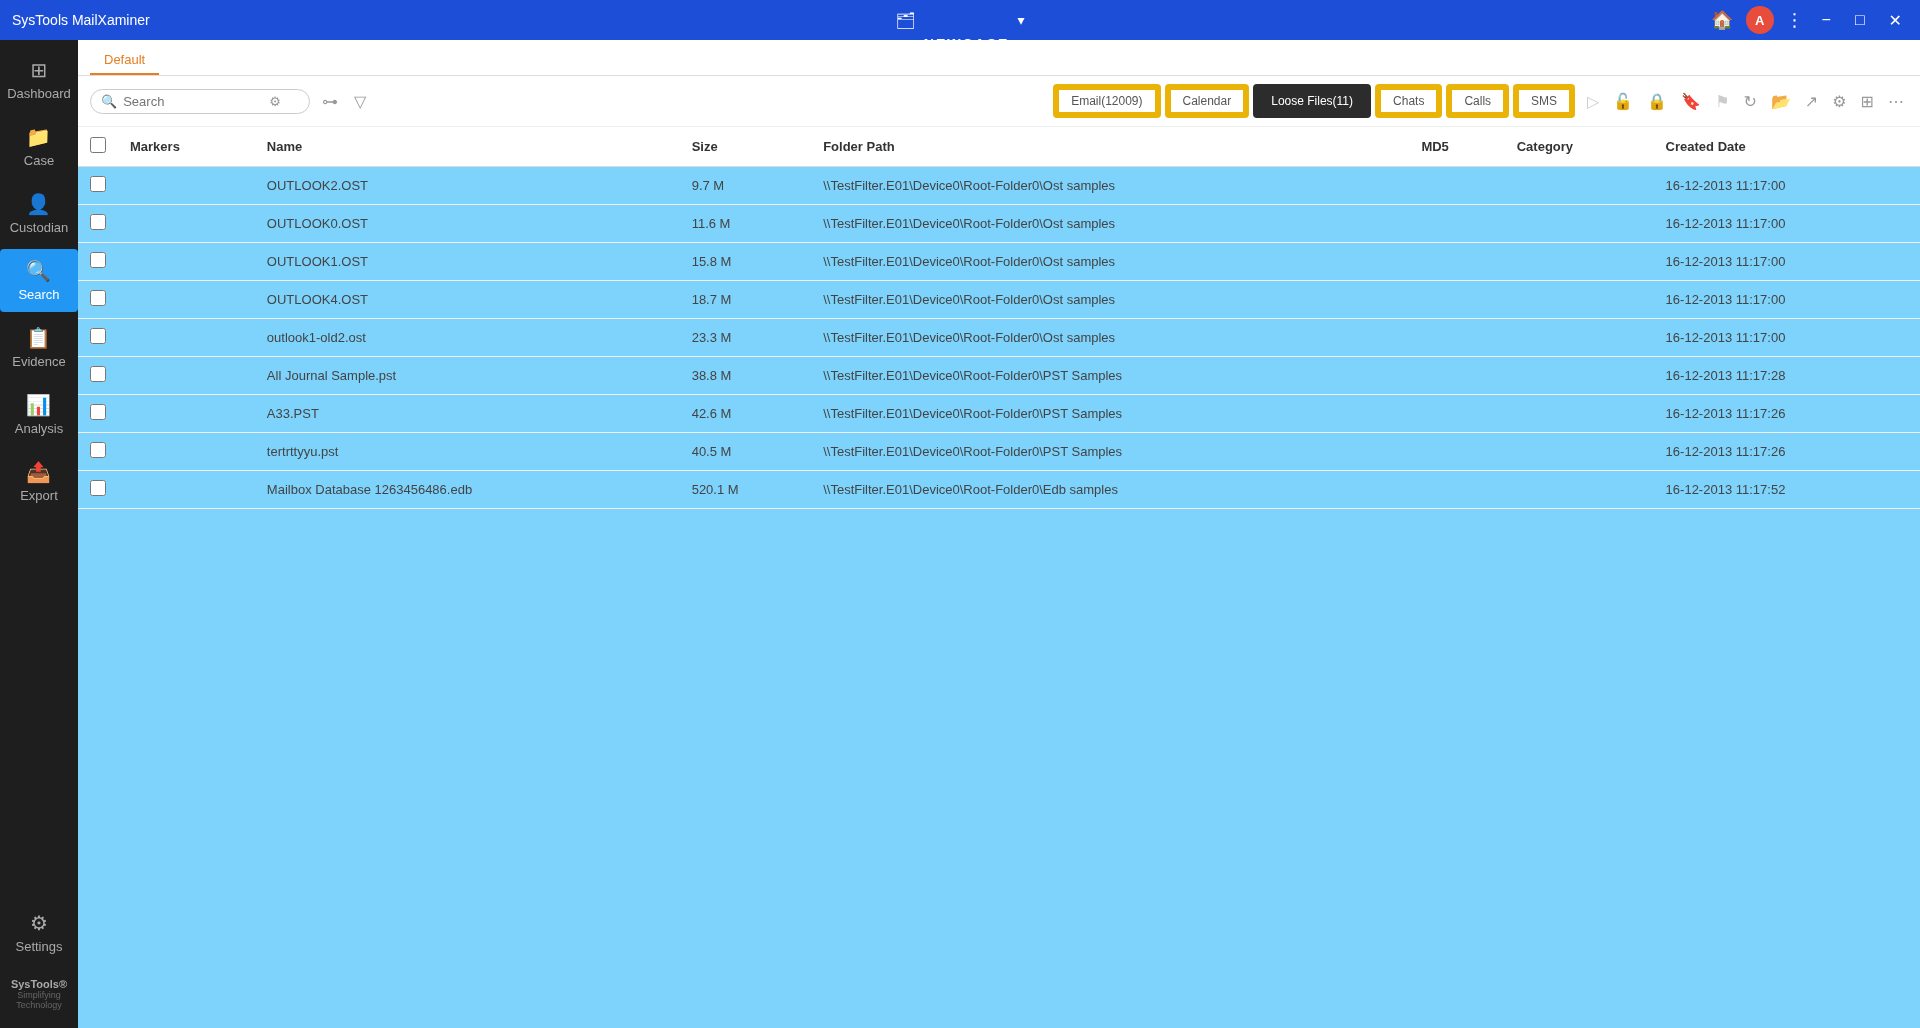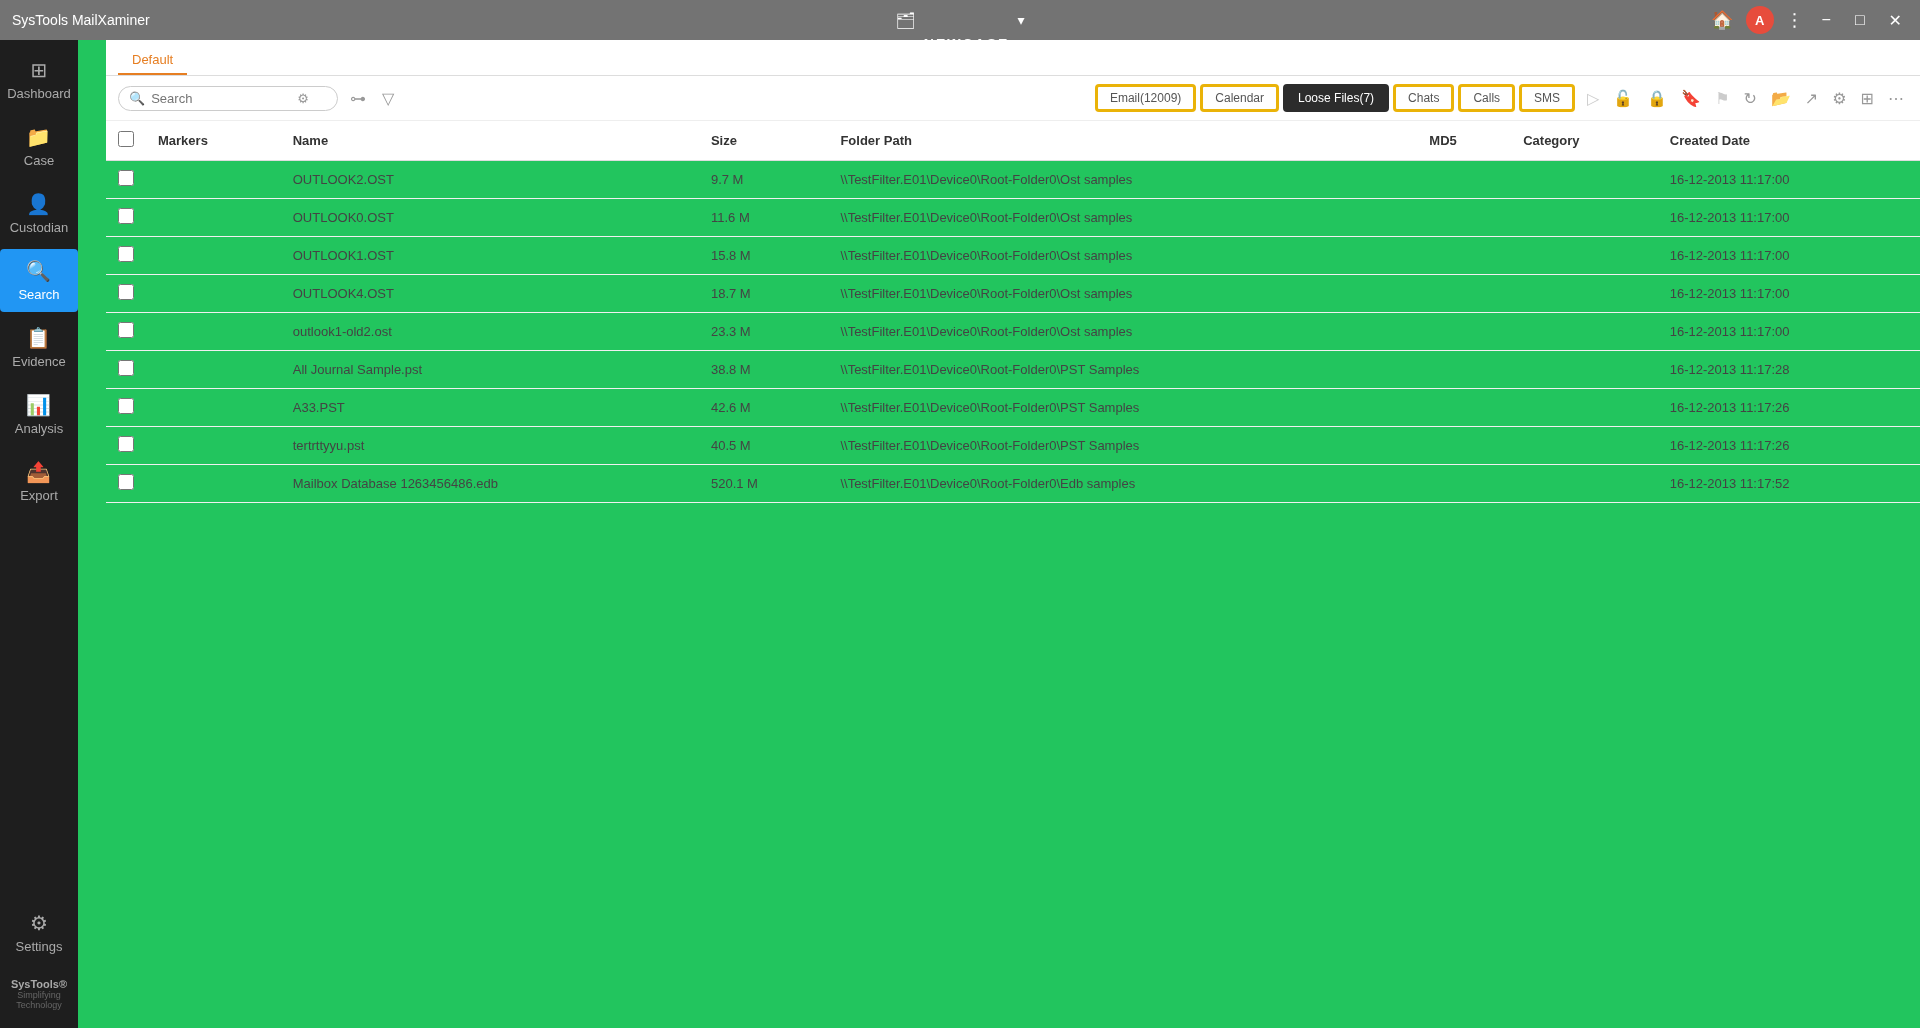--- a/index.html
+++ b/index.html
@@ -1,20 +1,20 @@
 <!DOCTYPE html>
 <html><head>
   <meta charset="utf-8">
   <style>
     * { margin: 0; padding: 0; box-sizing: border-box; }
     body { font-family: 'Segoe UI', Arial, sans-serif; font-size: 13px; background: #f0f0f0; width: 1920px; height: 1028px; overflow: hidden; }
 
     
     .title-bar {
-      background: #737373;
+      background: #1d4ed8;
       height: 40px;
       display: flex;
       align-items: center;
       padding: 0 12px;
       color: white;
       user-select: none;
     }
     .title-bar-left {
       display: flex;
       align-items: center;
@@ -78,25 +78,24 @@
     .sidebar-logo {
       padding: 10px;
       color: #aaa;
       font-size: 10px;
       text-align: center;
     }
 
     
     .content-area {
       flex: 1;
-      background: #22c55e;
+      background: #7dd3fc;
       display: flex;
       flex-direction: column;
       overflow: hidden;
-      padding-left: 28px;
     }
 
     
     .tabs-bar {
       display: flex;
       align-items: center;
       padding: 6px 12px 0;
       border-bottom: 1px solid #ddd;
       background: #fff;
     }
@@ -143,21 +142,21 @@
     .settings-icon { color: #999; font-size: 13px; cursor: pointer; }
     .toolbar-spacer { flex: 1; }
     .filter-tabs {
       display: flex;
       align-items: center;
       gap: 4px;
     }
     .filter-tab {
       padding: 4px 12px;
       font-size: 12px;
-      border: 3px solid #eab308;
+      border: 6px solid #eab308;
       border-radius: 4px;
       cursor: pointer;
       color: #555;
       background: #fff;
     }
     .filter-tab.active {
       background: #2c2c2c;
       color: #fff;
       border-color: #2c2c2c;
     }
@@ -278,21 +277,21 @@
         <span class="search-icon">🔍</span>
         <input type="text" placeholder="Search" style="">
         <span class="settings-icon">⚙</span>
       </div>
       <span class="toolbar-icon-btn">⊶</span>
       <span class="toolbar-icon-btn">▽</span>
       <div class="toolbar-spacer"></div>
       <div class="filter-tabs">
         <button class="filter-tab">Email(12009)</button>
         <button class="filter-tab">Calendar</button>
-        <button class="filter-tab active">Loose Files(7)</button>
+        <button class="filter-tab active">Loose Files(11)</button>
         <button class="filter-tab">Chats</button>
         <button class="filter-tab">Calls</button>
         <button class="filter-tab">SMS</button>
       </div>
       <div class="toolbar-icons">
         <span class="toolbar-icon-btn disabled">▷</span>
         <span class="toolbar-icon-btn disabled">🔓</span>
         <span class="toolbar-icon-btn disabled">🔒</span>
         <span class="toolbar-icon-btn disabled">🔖</span>
         <span class="toolbar-icon-btn disabled">⚑</span>

